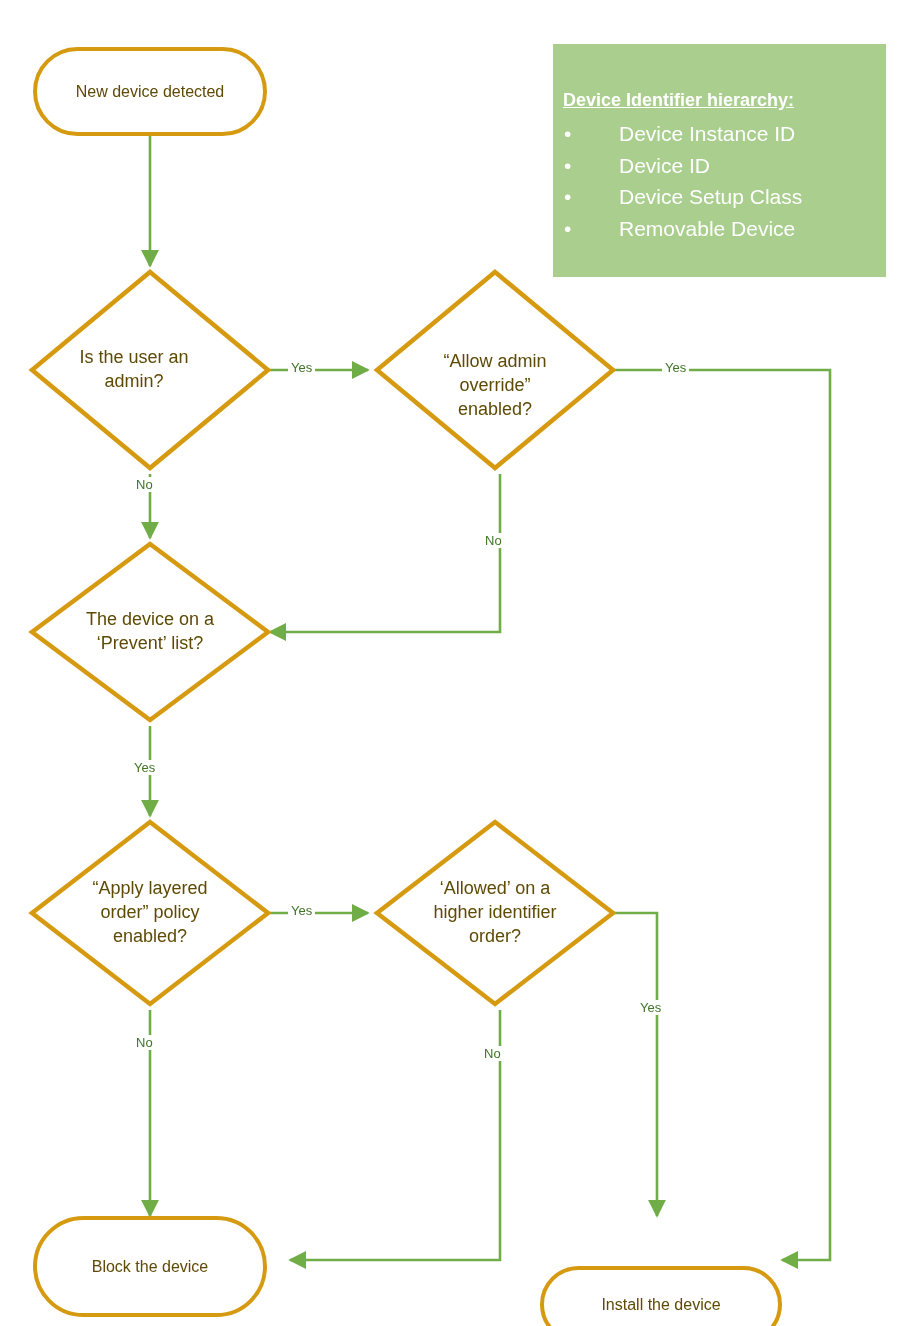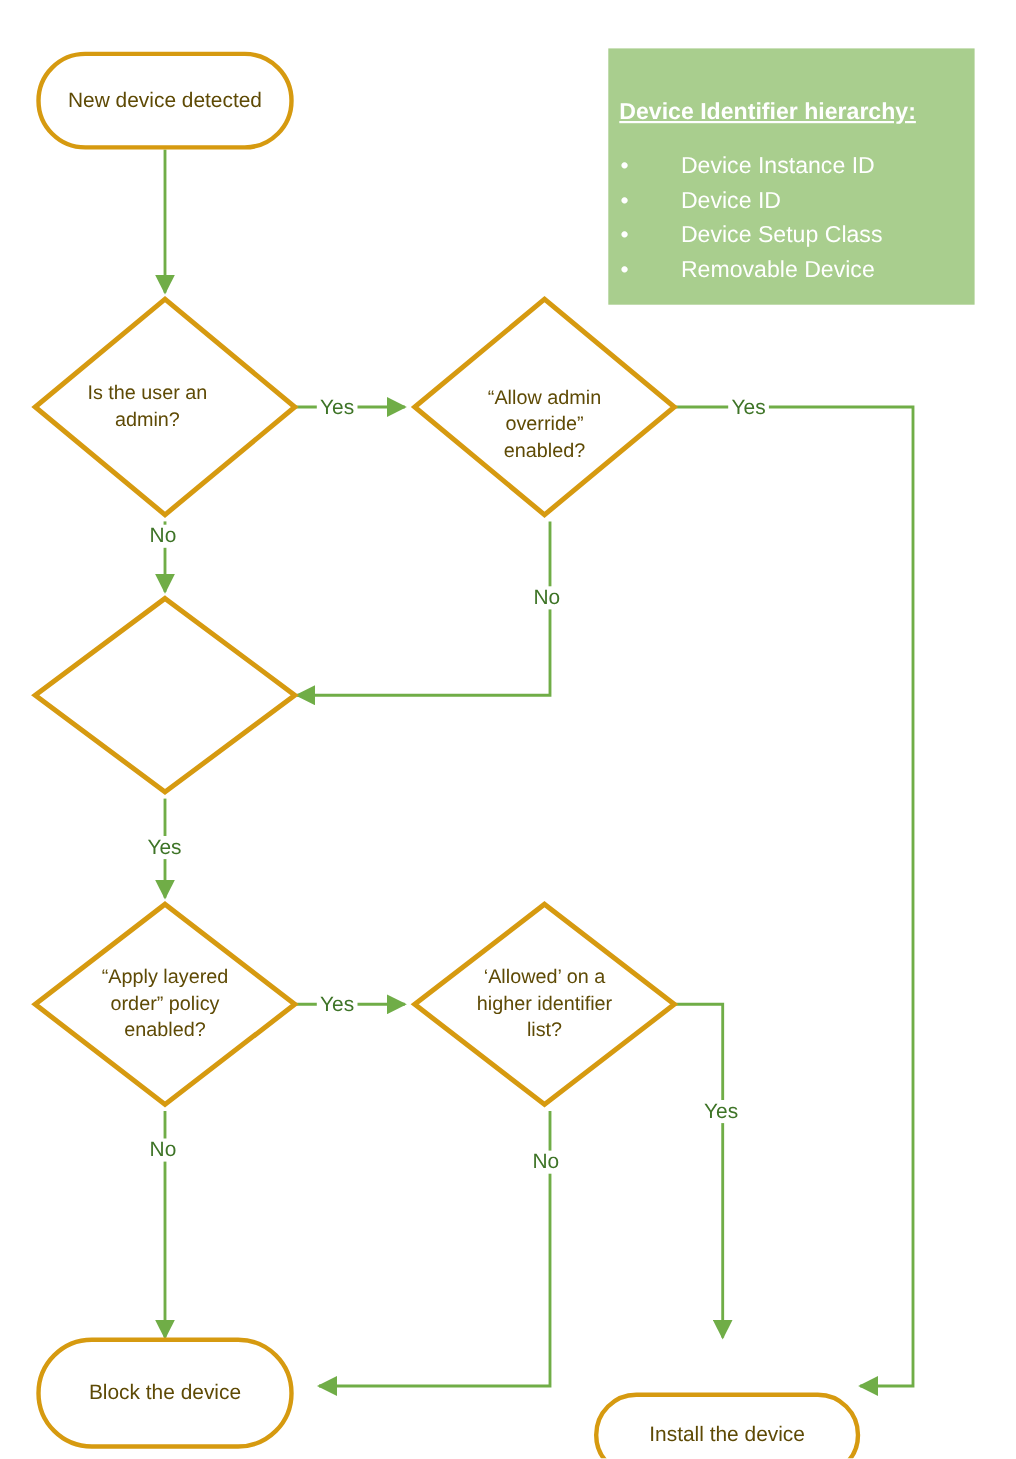--- a/index.html
+++ b/index.html
@@ -32,21 +32,21 @@
     align-items: center;
     justify-content: center;
     text-align: center;
     color: #5E4A05;
     z-index: 3;
   }
   .terminator {
     border: 4px solid #D69A10;
     border-radius: 60px;
     background: #ffffff;
-    font-size: 19px;
+    font-size: 16px;
     line-height: 1.22;
   }
   .diamond-wrap {
     position: absolute;
     z-index: 3;
   }
   .diamond-label {
     position: absolute;
     left: 0;
     top: 0;
@@ -59,45 +59,45 @@
     color: #5E4A05;
     font-size: 18px;
     line-height: 1.33;
     pointer-events: none;
   }
   .diamond-label span { display: block; width: 74%; }
   
   .edge-label {
     position: absolute;
     color: #3E7427;
-    font-size: 19px;
+    font-size: 13px;
     line-height: 1;
     background: #ffffff;
     padding: 1px 3px;
     white-space: nowrap;
     z-index: 4;
   }
   
   #legend {
     position: absolute;
     left: 553px;
     top: 44px;
     width: 333px;
     height: 233px;
     background: #A9CE8E;
     z-index: 2;
     box-sizing: border-box;
     padding: 44px 0 0 0;
   }
   #legend .legend-title {
     color: #ffffff;
-    font-size: 21px;
+    font-size: 18px;
     font-weight: bold;
     text-decoration: underline;
-    margin: 0 0 19px 10px;
+    margin: 0 0 6px 10px;
     line-height: 1.35;
   }
   #legend ul {
     list-style: none;
     margin: 0;
     padding: 0;
   }
   #legend li {
     color: #ffffff;
     font-size: 21px;
@@ -204,37 +204,45 @@
   <div class="diamond-wrap" style="left:377px; top:288px; width:236px; height:196px;">
     <div class="diamond-label">
       <span>
         <div>“Allow admin</div>
         <div>override”</div>
         <div>enabled?</div>
       </span>
     </div>
   </div>
 
+  <div class="diamond-wrap" style="left:32px; top:544px; width:236px; height:176px;">
+    <div class="diamond-label">
+      <span style="width:82%">
+        <div>The device on a</div>
+        <div>‘Prevent’ list?</div>
+      </span>
+    </div>
+  </div>
 
   <div class="diamond-wrap" style="left:32px; top:822px; width:236px; height:182px;">
     <div class="diamond-label">
       <span>
         <div>“Apply layered</div>
         <div>order” policy</div>
         <div>enabled?</div>
       </span>
     </div>
   </div>
 
   <div class="diamond-wrap" style="left:377px; top:822px; width:236px; height:182px;">
     <div class="diamond-label">
       <span style="width:84%">
         <div>‘Allowed’ on a</div>
         <div>higher identifier</div>
-        <div>list?</div>
+        <div>order?</div>
       </span>
     </div>
   </div>
 
   <div class="edge-label" style="left:288px; top:360px;">Yes</div>
 
   <div class="edge-label" style="left:133px; top:477px;">No</div>
 
   <div class="edge-label" style="left:662px; top:360px;">Yes</div>
 

